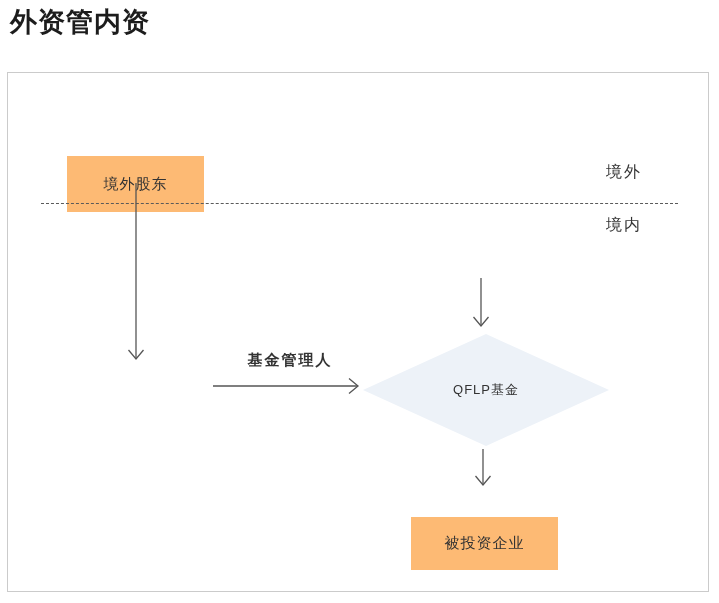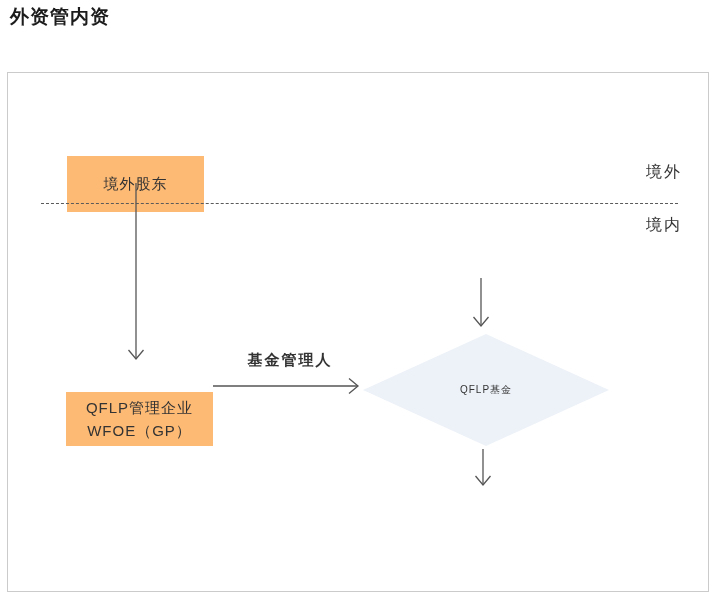--- a/index.html
+++ b/index.html
@@ -12,21 +12,21 @@
     position: relative;
     width: 719px;
     height: 603px;
     background: #ffffff;
     overflow: hidden;
   }
   .page-title {
     position: absolute;
     left: 10px;
     top: 4px;
-    font-size: 19px;
+    font-size: 27px;
     font-weight: bold;
     color: #1c1c1c;
     letter-spacing: 1px;
   }
   .canvas {
     position: absolute;
     left: 7px;
     top: 72px;
     width: 700px;
     height: 518px;
@@ -58,21 +58,20 @@
     height: 0;
     border-top: 1px dashed #5a5a5a;
   }
   .region-label {
     position: absolute;
     left: 598px;
     width: 60px;
     font-size: 16px;
     color: #333333;
     letter-spacing: 2px;
-    margin-left: 40px;
   }
   .region-outside { top: 89px; }
   .region-inside  { top: 142px; }
   .edge-label {
     position: absolute;
     left: 222px;
     top: 278px;
     width: 120px;
     text-align: center;
     font-size: 15px;
@@ -88,21 +87,21 @@
     height: 112px;
   }
   .diamond-wrap svg { display: block; }
   .diamond-label {
     position: absolute;
     left: 0; top: 0;
     width: 100%; height: 100%;
     display: flex;
     align-items: center;
     justify-content: center;
-    font-size: 10px;
+    font-size: 13px;
     color: #333333;
     letter-spacing: 1px;
   }
   .arrows {
     position: absolute;
     left: 0; top: 0;
     width: 700px;
     height: 518px;
     pointer-events: none;
   }
@@ -118,34 +117,33 @@
 
     <div class="node node-overseas">
       <span>境外股东</span>
     </div>
 
     <div class="divider"></div>
     <div class="region-label region-outside">境外</div>
     <div class="region-label region-inside">境内</div>
 
 
-    <div class="node node-manager">
-      <span>QFLP管理企业</span>
-      <span>WFOE（GP）</span>
-    </div>
 
     <div class="edge-label">基金管理人</div>
 
     <div class="diamond-wrap">
       <svg width="246" height="112" viewBox="0 0 246 112">
         <polygon points="123,0 246,56 123,112 0,56" fill="#edf2f8"></polygon>
       </svg>
       <div class="diamond-label">QFLP基金</div>
     </div>
 
+    <div class="node node-investee">
+      <span>被投资企业</span>
+    </div>
 
     <svg class="arrows" width="700" height="518" viewBox="0 0 700 518" fill="none" stroke="#555555" stroke-width="1.3">
 
       <g>
         <line x1="128" y1="110" x2="128" y2="286"></line>
         <polyline points="120.5,277 128,286 135.5,277"></polyline>
       </g>
 
       <g>
         <line x1="205" y1="313" x2="350" y2="313"></line>

